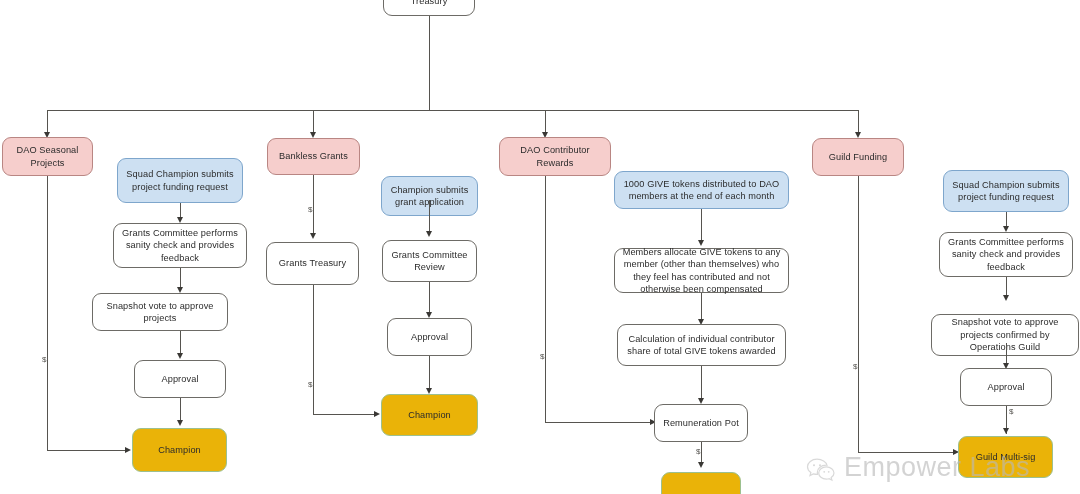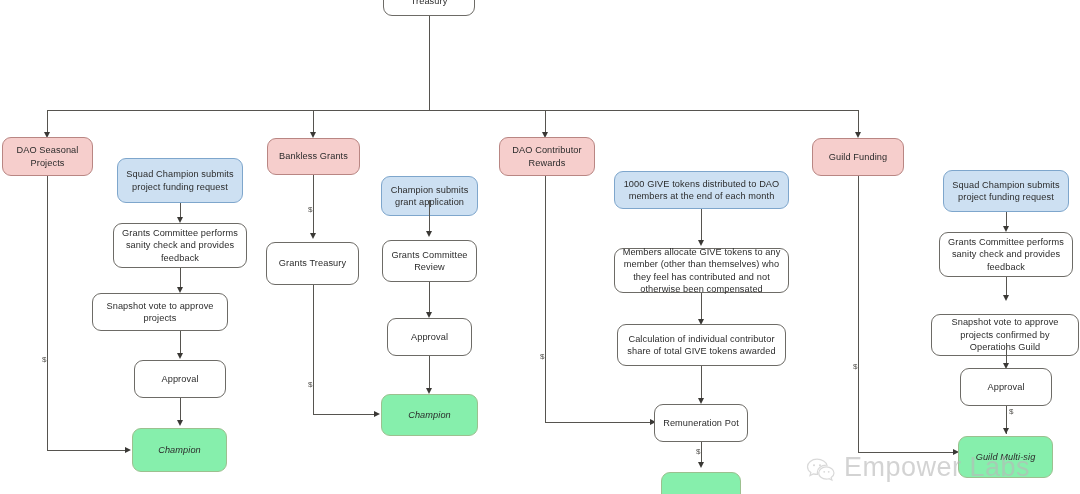--- a/index.html
+++ b/index.html
@@ -24,21 +24,21 @@
     border:1px solid #66645f;
     border-radius:9px;
     color:#2b2b2b;
     font-size:9.2px;
     line-height:12.4px;
     padding:2px 5px;
     letter-spacing:.1px;
   }
   .node.pink{ background:#f6cecc; border-color:#b98683; }
   .node.blue{ background:#cde0f2; border-color:#7ea6cc; }
-  .node.green{ background:#86efac; border-color:#9cc08f;font-style:italic; }
+  .node.green{ background:#eab308; border-color:#9cc08f; }
   .node.plain{ background:#ffffff; border-color:#6d6b66; }
 
   .edge{ position:absolute; background:#56544f; }
   .edge.v{ width:1px; }
   .edge.h{ height:1px; }
 
   .arrow{
     position:absolute;
     width:0;height:0;
     border-left:3.6px solid transparent;
@@ -167,21 +167,21 @@
   <div class="node plain" style="left:387px;top:318px;width:85px;height:38px;">
     <span>Approval</span>
   </div>
   <div class="edge v" style="left:429px;top:356px;height:36px;"></div>
   <div class="arrow" style="left:425.5px;top:388px;"></div>
 
   <div class="node green" style="left:381px;top:394px;width:97px;height:42px;">
     <span>Champion</span>
   </div>
 
-  <div class="node pink" style="left:499px;top:137px;width:96px;height:39px;">
+  <div class="node pink" style="left:499px;top:137px;width:112px;height:39px;">
     <span>DAO Contributor Rewards</span>
   </div>
   <div class="edge v" style="left:545px;top:176px;height:246px;"></div>
   <div class="edge h" style="left:545px;top:422px;width:106px;"></div>
   <div class="arrow right" style="left:650px;top:418.5px;"></div>
   <div class="elabel" style="left:539px;top:352px;">$</div>
 
   <div class="node blue" style="left:614px;top:171px;width:175px;height:38px;">
     <span>1000 GIVE tokens distributed to DAO members at the end of each month</span>
   </div>

